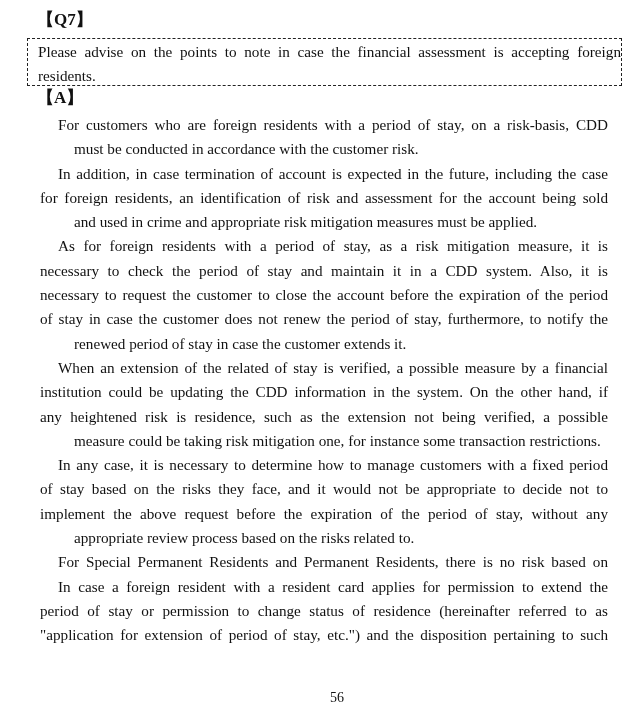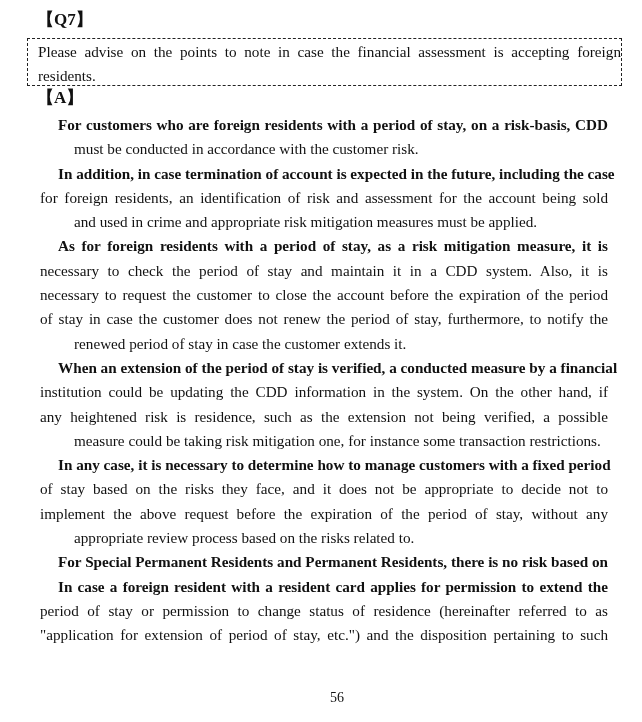--- a/index.html
+++ b/index.html
@@ -63,21 +63,20 @@
       padding: 0;
     }
     .para .line {
       display: block;
       white-space: nowrap;
       text-align: justify;
       text-align-last: justify;
     }
     .para .line.first {
       text-indent: 18px;
-      font-weight: bold;
     }
     .para .line.last {
       text-align-last: left;
       margin-left: 34px;
     }
     .page-number {
       position: absolute;
       left: 16px;
       width: 642px;
       top: 690px;
@@ -115,29 +114,29 @@
 
     <div class="para">
       <span class="line first">As for foreign residents with a period of stay, as a risk mitigation measure, it is</span>
       <span class="line">necessary to check the period of stay and maintain it in a CDD system. Also, it is</span>
       <span class="line">necessary to request the customer to close the account before the expiration of the period</span>
       <span class="line">of stay in case the customer does not renew the period of stay, furthermore, to notify the</span>
       <span class="line last">renewed period of stay in case the customer extends it.</span>
     </div>
 
     <div class="para">
-      <span class="line first">When an extension of the period of stay is verified, a conducted measure by a financial</span>
+      <span class="line first">When an extension of the related of stay is verified, a possible measure by a financial</span>
       <span class="line">institution could be updating the CDD information in the system. On the other hand, if</span>
       <span class="line">any heightened risk is residence, such as the extension not being verified, a possible</span>
       <span class="line last">measure could be taking risk mitigation one, for instance some transaction restrictions.</span>
     </div>
 
     <div class="para">
       <span class="line first">In any case, it is necessary to determine how to manage customers with a fixed period</span>
-      <span class="line">of stay based on the risks they face, and it does not be appropriate to decide not to</span>
+      <span class="line">of stay based on the risks they face, and it would not be appropriate to decide not to</span>
       <span class="line">implement the above request before the expiration of the period of stay, without any</span>
       <span class="line last">appropriate review process based on the risks related to.</span>
     </div>
 
     <div class="para">
       <span class="line first">For Special Permanent Residents and Permanent Residents, there is no risk based on</span>
     </div>
 
     <div class="para">
       <span class="line first">In case a foreign resident with a resident card applies for permission to extend the</span>

